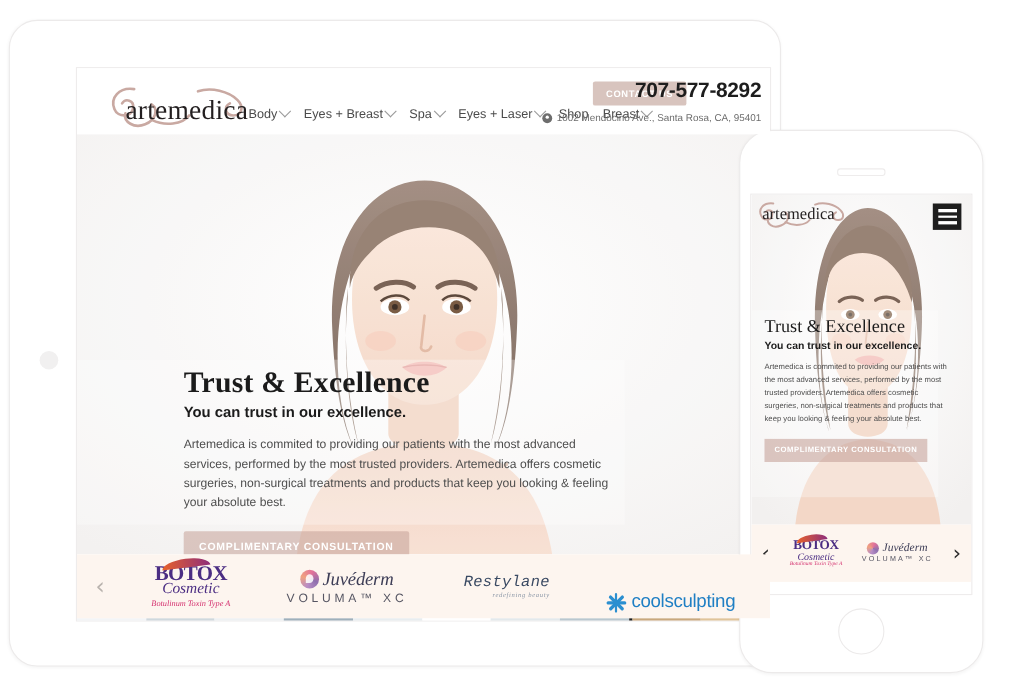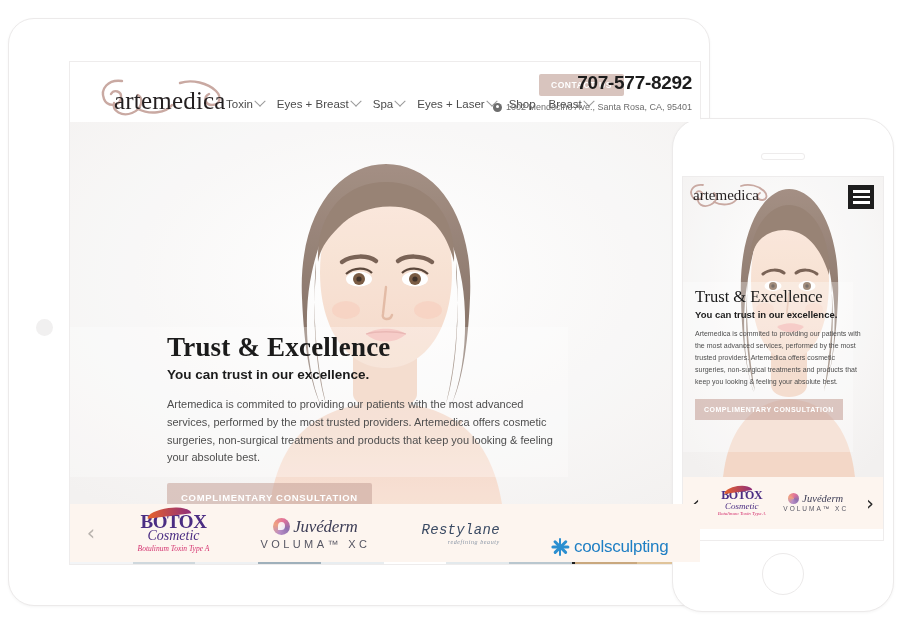--- a/index.html
+++ b/index.html
@@ -113,21 +113,21 @@
     border-radius:50% 50% 50% 0;background:#fff;opacity:.85;}
   .juv-word{font-family:"Liberation Serif",serif;font-style:italic;font-size:17px;
     color:#3d3d56;letter-spacing:-.2px;}
   .juv-sub{font-size:11px;color:#565663;letter-spacing:3.4px;margin-top:1px;}
   
   .resty{font-family:Liberation Mono, monospace;font-style:italic;font-size:14px;
     color:#3a4a63;letter-spacing:.3px;}
   .resty-sub{font-family:"Liberation Serif",serif;font-style:italic;font-size:6px;
     color:#8a96a6;letter-spacing:.6px;margin-top:1px;text-align:right;width:100%;}
   
-  .cool-row{display:flex;align-items:center;gap:5px;margin-top:27px;}
+  .cool-row{display:flex;align-items:flex-end;gap:5px;margin-top:27px;}
   .cool-word{font-size:17px;color:#1f7fc4;letter-spacing:-.3px;}
   .snow{position:relative;width:18px;height:18px;}
   .snow i{position:absolute;left:7.6px;top:0;width:2.8px;height:18px;border-radius:2px;
     background:#2b8fd0;transform-origin:50% 50%;}
   .snow i:nth-child(2){transform:rotate(45deg);}
   .snow i:nth-child(3){transform:rotate(90deg);}
   .snow i:nth-child(4){transform:rotate(135deg);}
 
   
   .next-strip{height:22px;display:flex;}
@@ -203,21 +203,21 @@
               <path d="M22 30 C20 38, 30 44, 40 40 C50 36, 52 26, 46 22"></path>
               <path d="M46 36 C58 42, 74 40, 80 32"></path>
               <path d="M88 10 C100 6, 116 10, 124 18 C130 24, 128 32, 120 32 C113 32, 111 24, 117 21"></path>
             </g>
           </svg>
           <span class="logo-word">artemedica</span>
         </div>
 
         <nav class="nav">
           <span class="nav-item">
-            <span>Toxin</span>
+            <span>Body</span>
             <i class="chev"></i>
           </span>
           <span class="nav-item">
             <span>Eyes + Breast</span>
             <i class="chev"></i>
           </span>
           <span class="nav-item">
             <span>Spa</span>
             <i class="chev"></i>
           </span>

